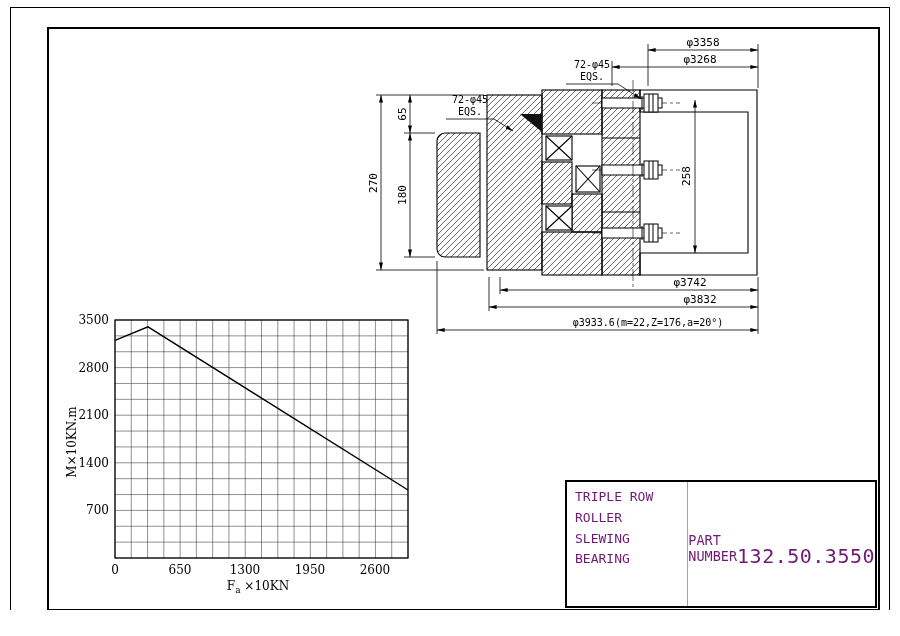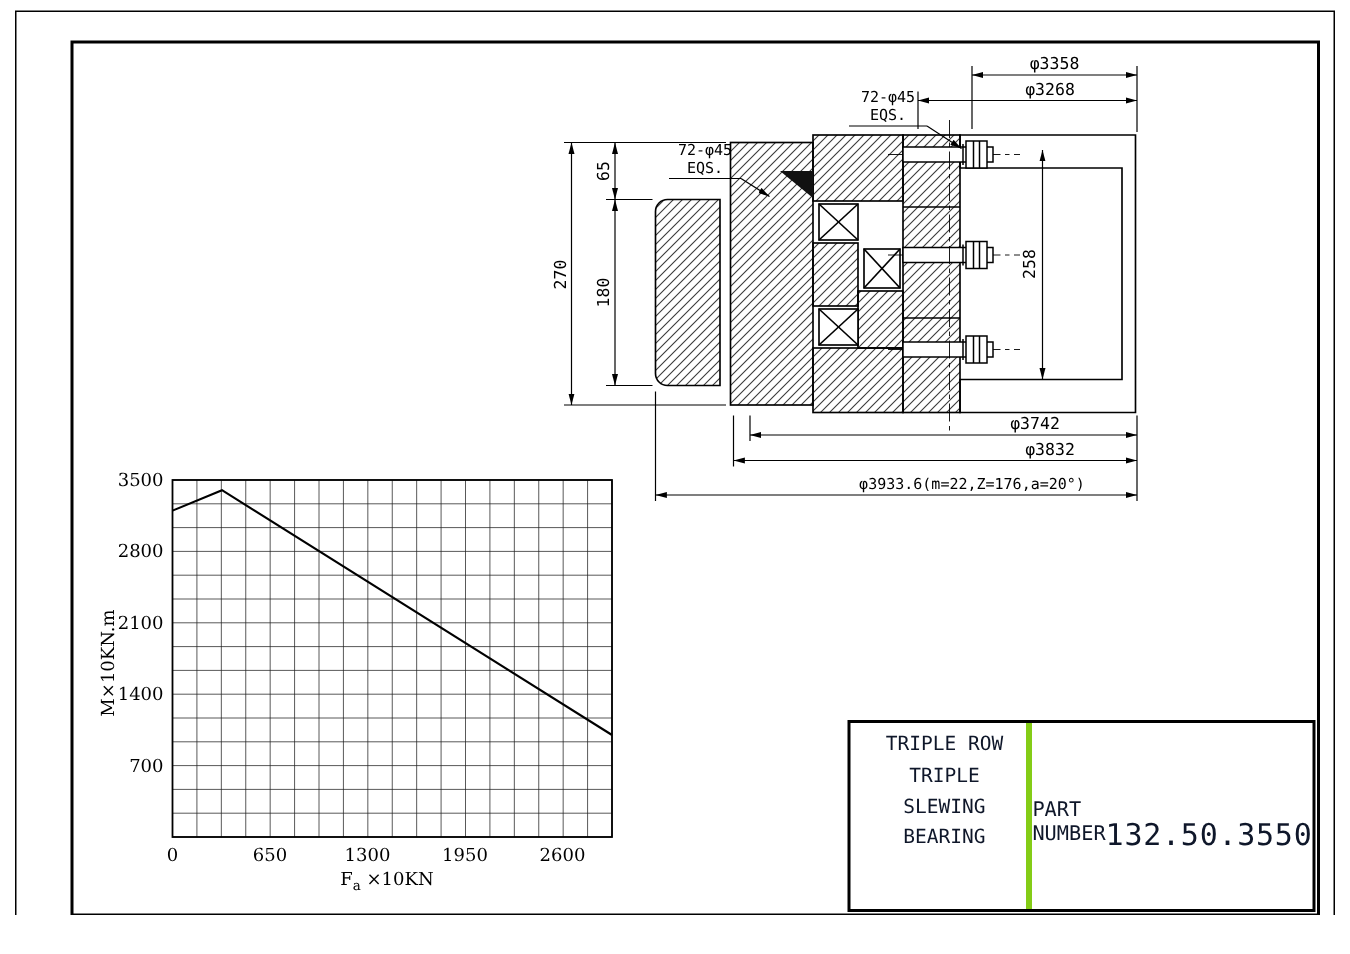--- a/index.html
+++ b/index.html
@@ -1,17 +1,17 @@
 <!DOCTYPE html>
 <html><head>
 <meta charset="utf-8">
 <style>
   html,body { margin:0; padding:0; background:#ffffff; }
   .page { position:relative; width:900px; height:610px; background:#fff; overflow:hidden;
-          font-family:"DejaVu Sans Mono", monospace; color:#0f172a; }
+          font-family:"DejaVu Sans Mono", monospace; color:#701a75; }
   .frame-outer { position:absolute; left:10px; top:7px; width:878px; height:620px; border:1px solid #000; }
   .frame-inner { position:absolute; left:47px; top:27px; width:829px; height:580px; border:2px solid #000; }
   svg.layer { position:absolute; }
   .drawing-svg { left:0; top:0; }
   .chart-svg { left:58px; top:312px; }
 
   .dim  { font:11px "DejaVu Sans Mono", monospace; fill:#000; stroke:none; }
   .dimsm{ font:10px "DejaVu Sans Mono", monospace; fill:#000; stroke:none; }
   .axis-label { font:12px "DejaVu Serif", serif; fill:#000; }
 
@@ -23,22 +23,22 @@
                   display:flex; flex-direction:column; align-items:center; justify-content:center; }
   .logo-text { font-family:"DejaVu Sans", sans-serif; font-weight:800; font-size:26px; letter-spacing:1px; line-height:1; }
   .logo-sub  { font-family:"DejaVu Sans", sans-serif; font-weight:700; font-size:7.5px; letter-spacing:3px;
                border-top:2px solid #000; padding-top:1px; margin-top:1px; }
   .logo-reg  { position:absolute; right:4px; top:4px; font-size:10px; font-family:"DejaVu Sans", sans-serif; }
   .tb-company-cell { flex:1; display:flex; flex-direction:column; }
   .tb-company { flex:1; display:flex; align-items:center; justify-content:center;
                 border-bottom:1px solid #000; font-size:10.5px; white-space:nowrap; }
   .tb-website { flex:1; display:flex; align-items:center; justify-content:center; font-size:11px; }
   .tb-row2 { flex:1; display:flex; }
-  .tb-product { width:172px; border-right:4px solid #84cc16; padding:5px 0 0 8px; box-sizing:border-box;
-                font-size:13px; line-height:1.6;text-align:center; }
+  .tb-product { width:172px; border-right:1px solid #84cc16; padding:5px 0 0 8px; box-sizing:border-box;
+                font-size:13px; line-height:1.6; }
   .tb-part { flex:1; display:flex; flex-direction:row; align-items:center; }
   .tb-part-label { font-size:13.5px; margin-top:7px; }
   .tb-part-number { font-size:20px; margin-top:24px; letter-spacing:0.5px; }
 </style>
 </head>
 <body>
 
 <div class="page">
   <div class="frame-outer"></div>
   <div class="frame-inner"></div>
@@ -215,21 +215,21 @@
         <polyline points="57.0,28.4 90.0,14.8 350.0,178.0" fill="none" stroke="#000" stroke-width="1.4"></polyline>
       </g>
     <text class="axis-label" x="18" y="130" text-anchor="middle" transform="rotate(-90 18 130)">M×10KN.m</text>
     <text class="axis-label" x="200" y="278" text-anchor="middle"><tspan>F</tspan><tspan dy="3" font-size="9">a</tspan><tspan dy="-3" font-size="12"> ×10KN</tspan></text>
   </svg>
 
   <div class="title-block">
     <div class="tb-row2">
       <div class="tb-product">
         <div>TRIPLE ROW</div>
-        <div>TRIPLE</div>
+        <div>ROLLER</div>
         <div>SLEWING BEARING</div>
       </div>
       <div class="tb-part">
         <div class="tb-part-label">PART NUMBER</div>
         <div class="tb-part-number">132.50.3550</div>
       </div>
     </div>
   </div>
 </div>
 

